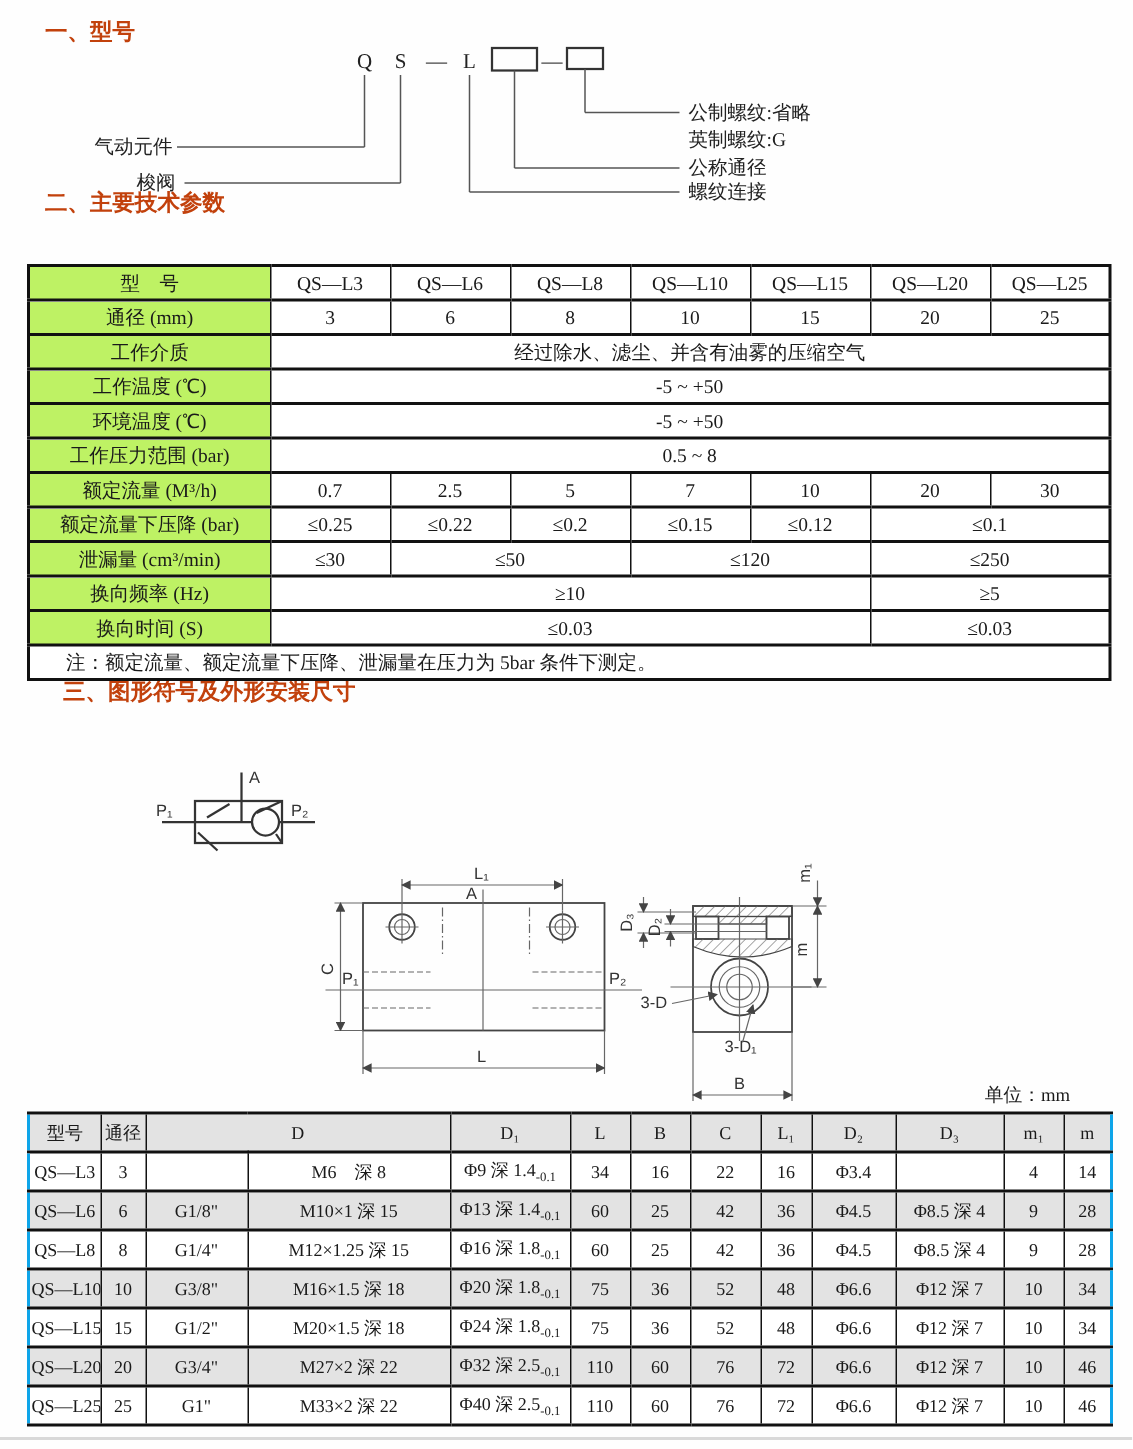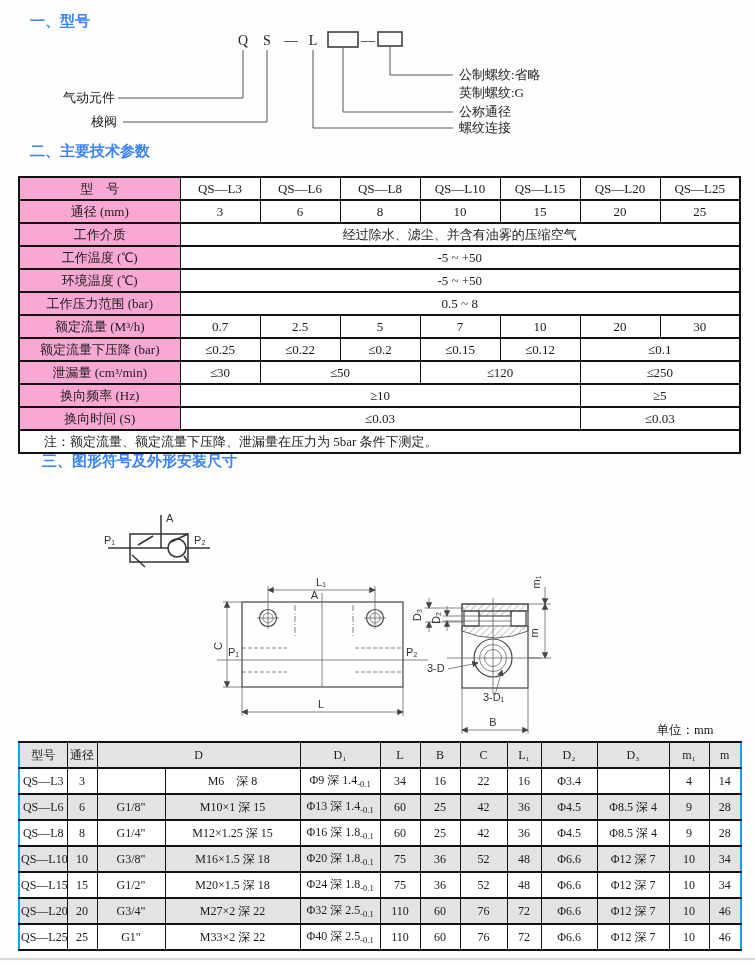--- a/index.html
+++ b/index.html
@@ -2,34 +2,34 @@
 <html><head>
 <meta charset="utf-8">
 <style>
   html,body { margin:0; padding:0; background:#ffffff; }
   .page {
     position:relative; width:755px; height:966px; background:#fefefe;
     font-family:"Liberation Serif", serif; color:#1a1a1a; overflow:hidden;
   }
   .sec-title {
     position:absolute; margin:0; font-family:"Liberation Sans", sans-serif;
-    font-weight:bold; font-size:15px; color:#3b82f6; white-space:nowrap;
+    font-weight:bold; font-size:15px; color:#c2410c; white-space:nowrap;
   }
   #sec1 { left:30px; top:12px; }
-  #sec2 { left:30px; top:142px; }
+  #sec2 { left:30px; top:126px; }
   #sec3 { left:42px; top:452px; }
 
   table { border-collapse:collapse; table-layout:fixed; position:absolute; background:#fff; }
   .t1 { left:18px; top:176px; width:721px; border:2px solid #111; }
   .t1 th, .t1 td {
     border:solid #111; border-width:2px 1px; font-weight:normal;
     font-size:13px; text-align:center; height:21px; padding:0 2px;
     overflow:hidden; white-space:nowrap;
   }
-  .t1 .lbl { background:#f9a8d4; }
+  .t1 .lbl { background:#bef264; }
   .t1 .note-cell { text-align:left; padding-left:24px; }
 
   .t2 { left:18px; top:741px; width:722px; border:2px solid #0ea5e9; }
   .t2 th, .t2 td {
     border:solid #111; border-width:2px 1px; font-weight:normal;
     font-size:12px; text-align:center; height:24px; padding:0 1px;
     overflow:hidden; white-space:nowrap;
   }
   .t2 thead th { background:#e3e3e3; }
   .t2 tr.alt td { background:#e3e3e3; }

